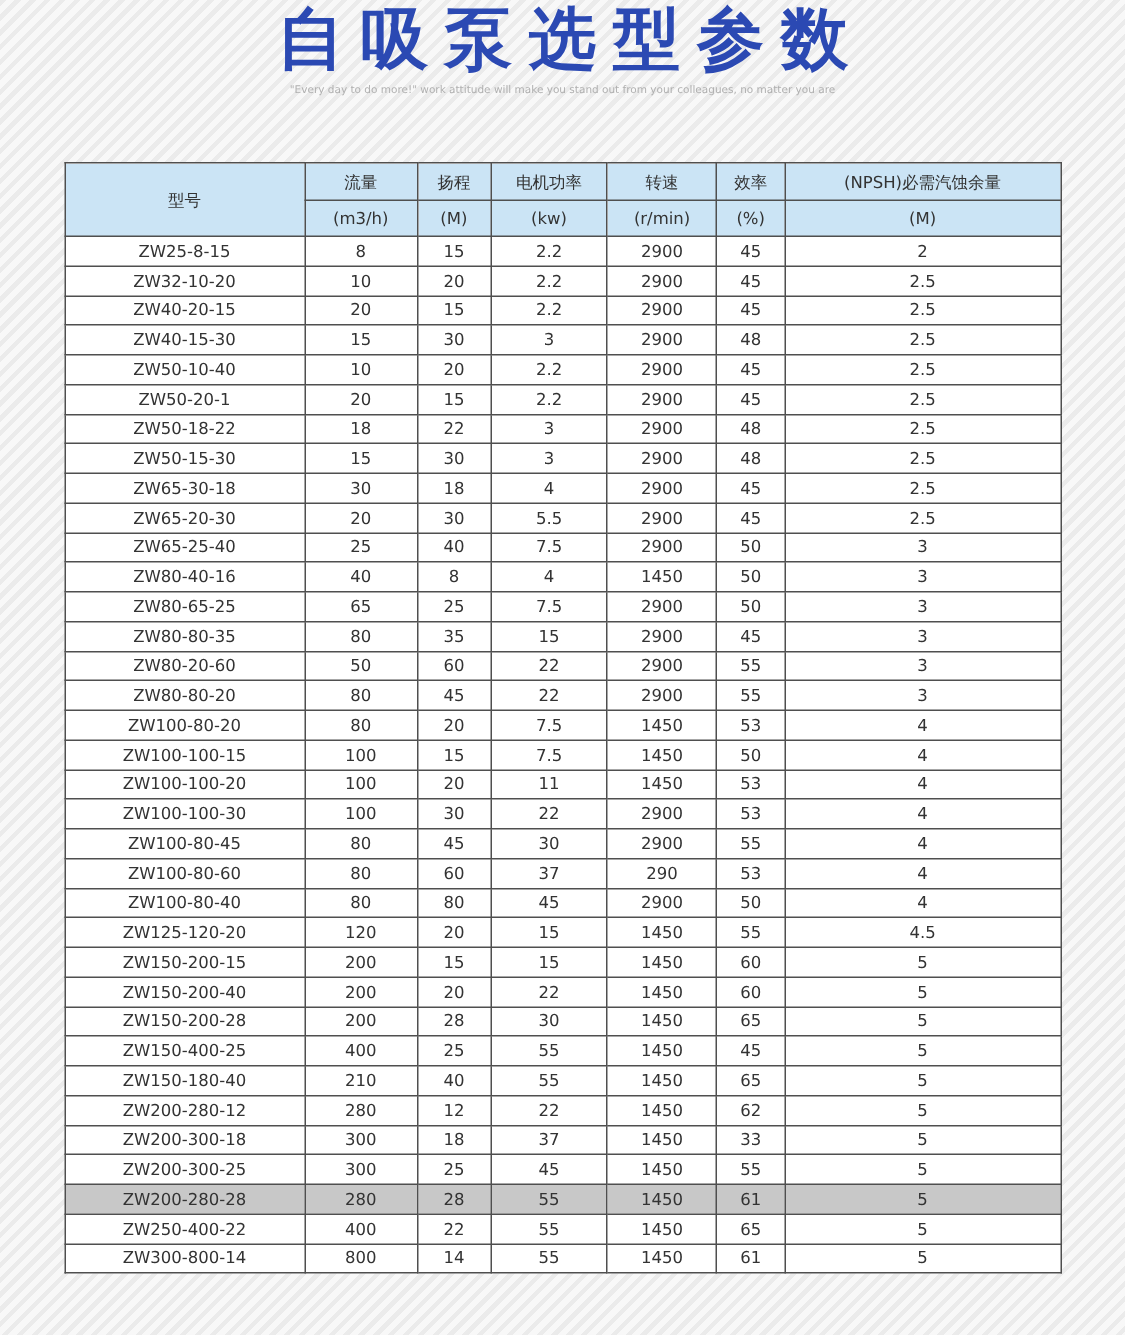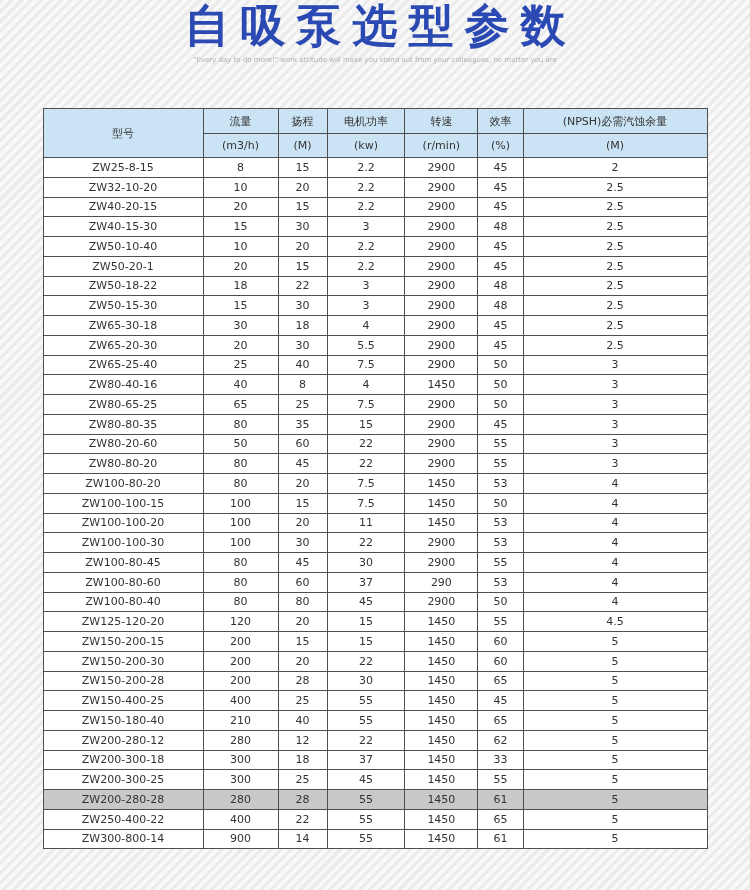--- a/index.html
+++ b/index.html
@@ -315,21 +315,21 @@
         <tr>
           <td>ZW150-200-15</td>
           <td>200</td>
           <td>15</td>
           <td>15</td>
           <td>1450</td>
           <td>60</td>
           <td>5</td>
         </tr>
         <tr>
-          <td>ZW150-200-30</td>
+          <td>ZW150-200-40</td>
           <td>200</td>
           <td>20</td>
           <td>22</td>
           <td>1450</td>
           <td>60</td>
           <td>5</td>
         </tr>
         <tr>
           <td>ZW150-200-28</td>
           <td>200</td>
@@ -397,21 +397,21 @@
           <td>ZW250-400-22</td>
           <td>400</td>
           <td>22</td>
           <td>55</td>
           <td>1450</td>
           <td>65</td>
           <td>5</td>
         </tr>
         <tr>
           <td>ZW300-800-14</td>
-          <td>900</td>
+          <td>800</td>
           <td>14</td>
           <td>55</td>
           <td>1450</td>
           <td>61</td>
           <td>5</td>
         </tr>
       </tbody>
   </table>
 </div>
 

